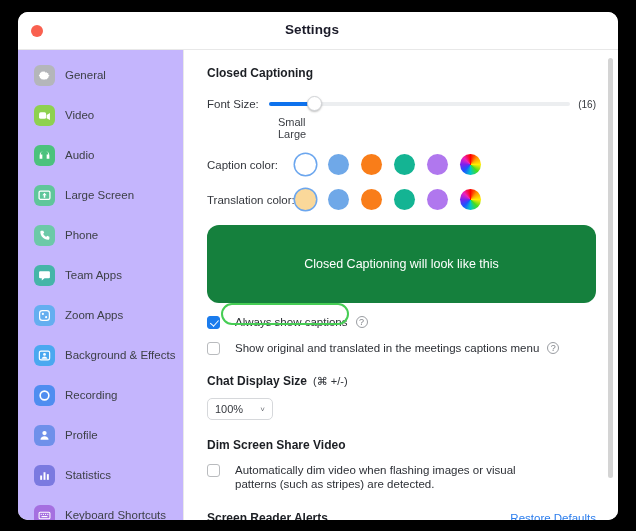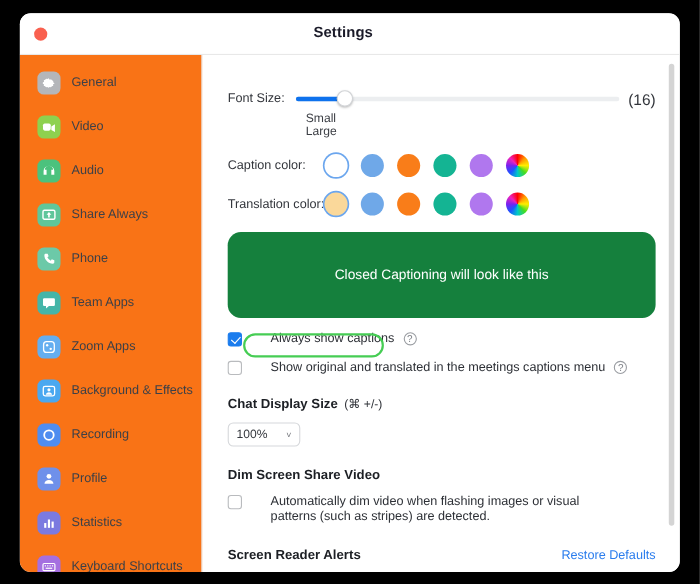--- a/index.html
+++ b/index.html
@@ -46,21 +46,21 @@
     letter-spacing: .1px;
   }
 
   
   #body-split { flex: 1 1 auto; display: flex; min-height: 0; }
 
   
   #sidebar {
     width: 166px;
     flex: 0 0 166px;
-    background: #f97316;
+    background: #c4b5fd;
     border-right: 1px solid #e9e9e9;
     padding: 9px 8px 0 8px;
   }
   .nav-item {
     display: flex;
     align-items: center;
     height: 32px;
     padding: 0 8px;
     border-radius: 8px;
     gap: 10px;
@@ -117,21 +117,21 @@
     background: #0e72ed;
   }
   .thumb {
     position: absolute; top: 0;
     width: 15px; height: 15px;
     border-radius: 50%;
     background: #ffffff;
     border: 1px solid #d2d4d7;
     box-shadow: 0 1px 2px rgba(0,0,0,.25);
   }
-  .fs-value { font-size: 14px; color: #33363c; }
+  .fs-value { font-size: 10px; color: #33363c; }
   .ends {
     display: flex;
     justify-content: space-between;
     margin: 4px 30px 0 71px;
     flex-direction: column;
   }
   .ends span { font-size: 11px; color: #3b3e44; }
 
   
   .color-row { display: flex; align-items: center; margin-top: 14px; }
@@ -183,21 +183,21 @@
     position: absolute;
     left: 4px; top: 1px;
     width: 3.5px; height: 7px;
     border: solid #ffffff;
     border-width: 0 1.8px 1.8px 0;
     transform: rotate(42deg);
   }
   .cb-text {
     font-size: 11.5px;
     color: #2d3036;
-    margin-left: 26px;
+    margin-left: 15px;
     line-height: 14px;
   }
   .help {
     width: 12px; height: 12px;
     border-radius: 50%;
     border: 1px solid #9a9da2;
     color: #7e8187;
     font-size: 9px;
     line-height: 10px;
     text-align: center;
@@ -291,21 +291,21 @@
           </span>
           <span class="nav-label">Audio</span>
         </div>
         <div class="nav-item">
           <span class="nav-icon" style="background: rgb(95, 198, 154);">
             <svg width="13" height="13" viewBox="0 0 24 24">
               <rect x="2" y="4" width="20" height="15" rx="2.5" fill="none" stroke="#ffffff" stroke-width="2.4"></rect>
               <path d="M12 7l4 4.5h-2.6V16h-2.8v-4.5H8z" fill="#ffffff"></path>
             </svg>
           </span>
-          <span class="nav-label">Share Always</span>
+          <span class="nav-label">Large Screen</span>
         </div>
         <div class="nav-item">
           <span class="nav-icon" style="background: rgb(108, 201, 168);">
             <svg width="13" height="13" viewBox="0 0 24 24">
               <path d="M6.6 3h3.2l1.7 4.3-2.2 1.6a12 12 0 005.8 5.8l1.6-2.2 4.3 1.7v3.2c0 1.3-1 2.3-2.3 2.3C10.6 19.7 4.3 13.4 4.3 5.3 4.3 4 5.3 3 6.6 3z" fill="#ffffff"></path>
             </svg>
           </span>
           <span class="nav-label">Phone</span>
         </div>
         <div class="nav-item">
@@ -373,20 +373,21 @@
               <rect x="17" y="9" width="2" height="2" fill="#ffffff"></rect>
               <rect x="6.5" y="13" width="11" height="2" fill="#ffffff"></rect>
             </svg>
           </span>
           <span class="nav-label">Keyboard Shortcuts</span>
         </div>
       </div>
 
     <div id="content">
 
+      <div class="section-head">Closed Captioning</div>
 
       <div class="fs-row">
         <div class="fs-label">Font Size:</div>
         <div class="slider-wrap">
           <div class="track"></div>
           <div class="track-fill" id="track-fill" style="width: 15%;"></div>
           <div class="thumb" id="slider-thumb" style="left: calc(15% - 7px);"></div>
         </div>
         <div class="fs-value">(16)</div>
       </div>

